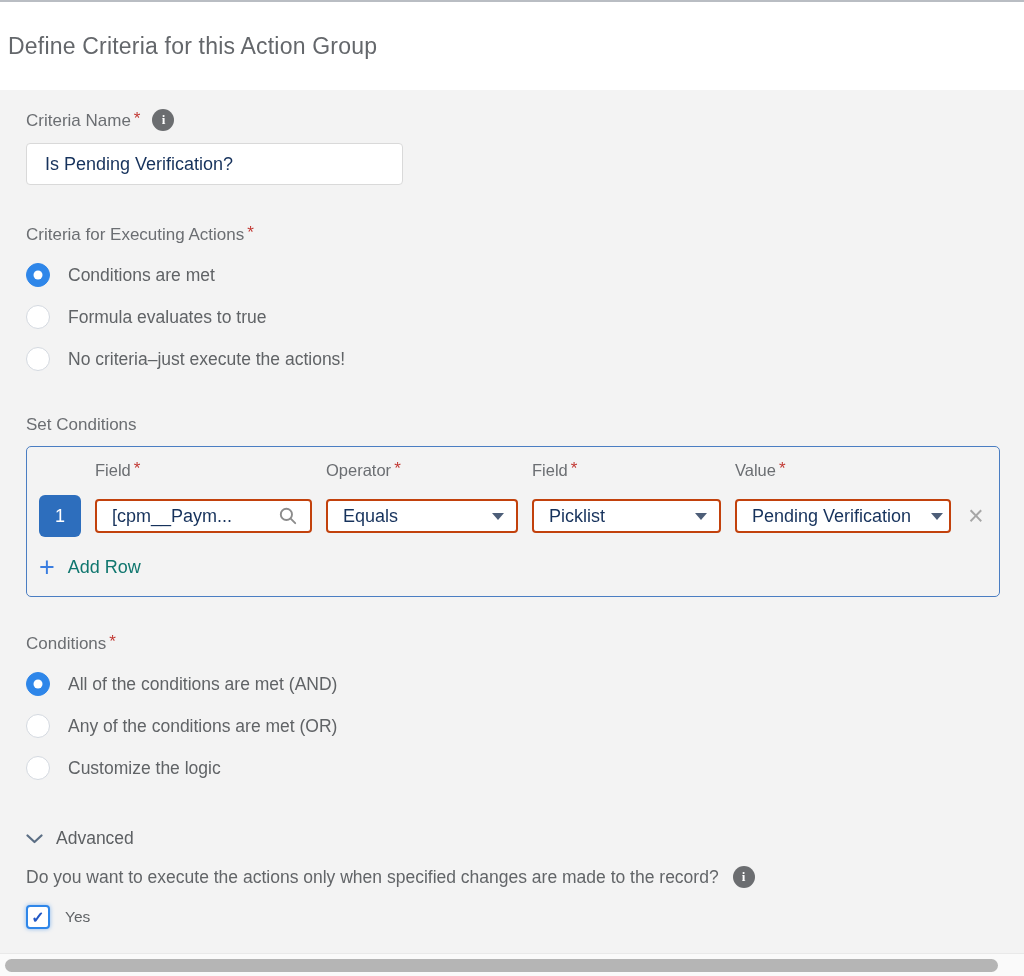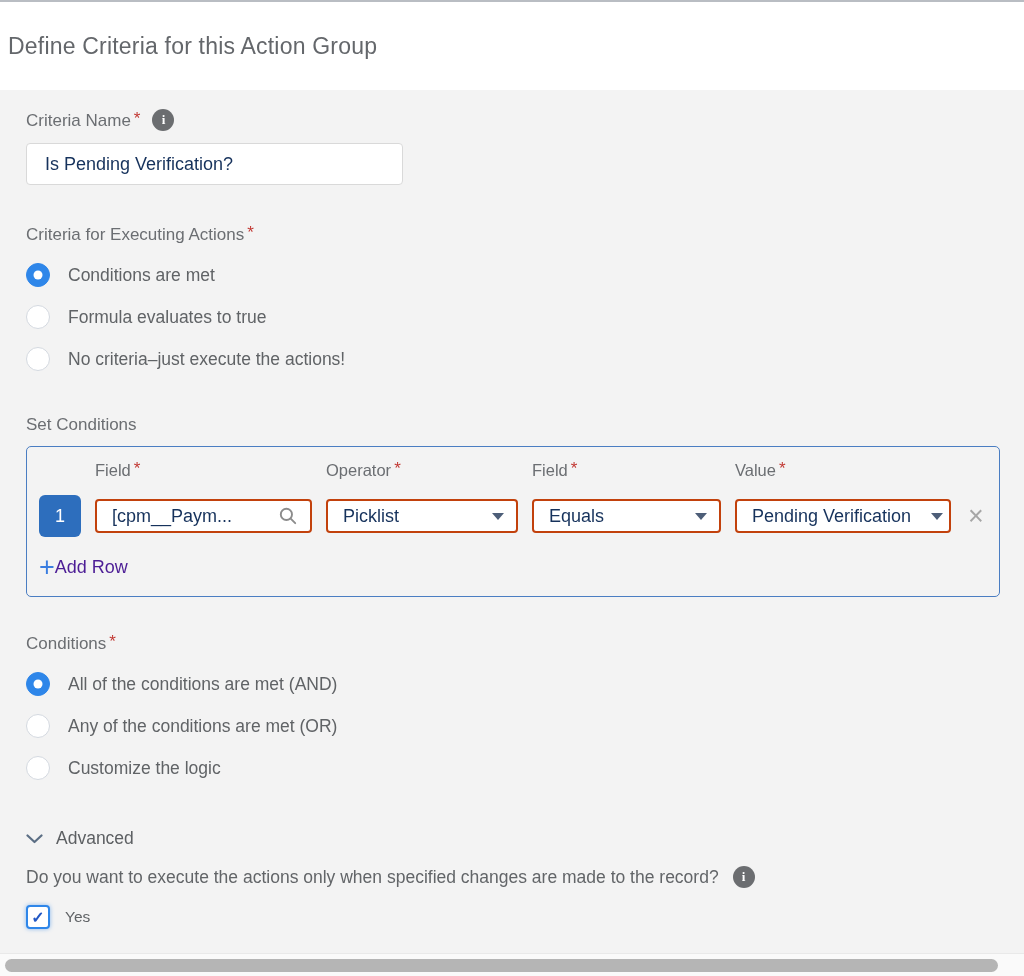--- a/index.html
+++ b/index.html
@@ -114,21 +114,21 @@
   .select.overlap-caret { padding-right: 6px; }
   .select.overlap-caret .select-text { margin-right: -14px; }
   .select.overlap-caret .caret { position: relative; z-index: 2; }
   .remove-x {
     font-size: 27px; color: #a6a6a6; font-weight: 300;
     text-align: center; line-height: 1; cursor: pointer;
     background: none; border: none; font-family: "Liberation Sans", sans-serif;
   }
   .add-row { display: flex; align-items: center; margin-top: 17px; cursor: pointer; width: 130px; }
   .plus-icon { color: #3a7de0; font-size: 27px; font-weight: 400; line-height: 1; }
-  .add-row-label { font-size: 18px; color: #4c1d95; }
+  .add-row-label { font-size: 18px; color: #0f766e; margin-left: 13px; }
   
   .advanced-row { display: flex; align-items: center; margin-top: 48px; cursor: pointer; }
   .chev { margin-right: 13px; display: inline-flex; }
   .advanced-label { font-size: 17.5px; color: #5c5f62; }
   .question-row { display: flex; align-items: center; margin-top: 17px; }
   .question-text { font-size: 17.5px; color: #626568; text-align: right; }
   .question-row .info-icon { margin-left: 14px; }
   .checkbox-row { display: flex; align-items: center; margin-top: 17px; }
   .checkbox {
     width: 24px; height: 24px;
@@ -222,26 +222,26 @@
 
         <div class="lookup">
           <span class="lookup-text">[cpm__Paym...</span>
           <svg width="20" height="20" viewBox="0 0 20 20">
             <circle cx="8.4" cy="8.4" r="5.6" fill="none" stroke="#8c8c8c" stroke-width="1.9"></circle>
             <line x1="12.7" y1="12.7" x2="17.2" y2="17.2" stroke="#8c8c8c" stroke-width="1.9" stroke-linecap="round"></line>
           </svg>
         </div>
 
         <div class="select">
-          <span class="select-text">Picklist</span>
+          <span class="select-text">Equals</span>
           <span class="caret"></span>
         </div>
 
         <div class="select">
-          <span class="select-text">Equals</span>
+          <span class="select-text">Picklist</span>
           <span class="caret"></span>
         </div>
 
         <div class="select overlap-caret">
           <span class="select-text">Pending Verification</span>
           <span class="caret"></span>
         </div>
 
         <button class="remove-x">×</button>
       </div>

